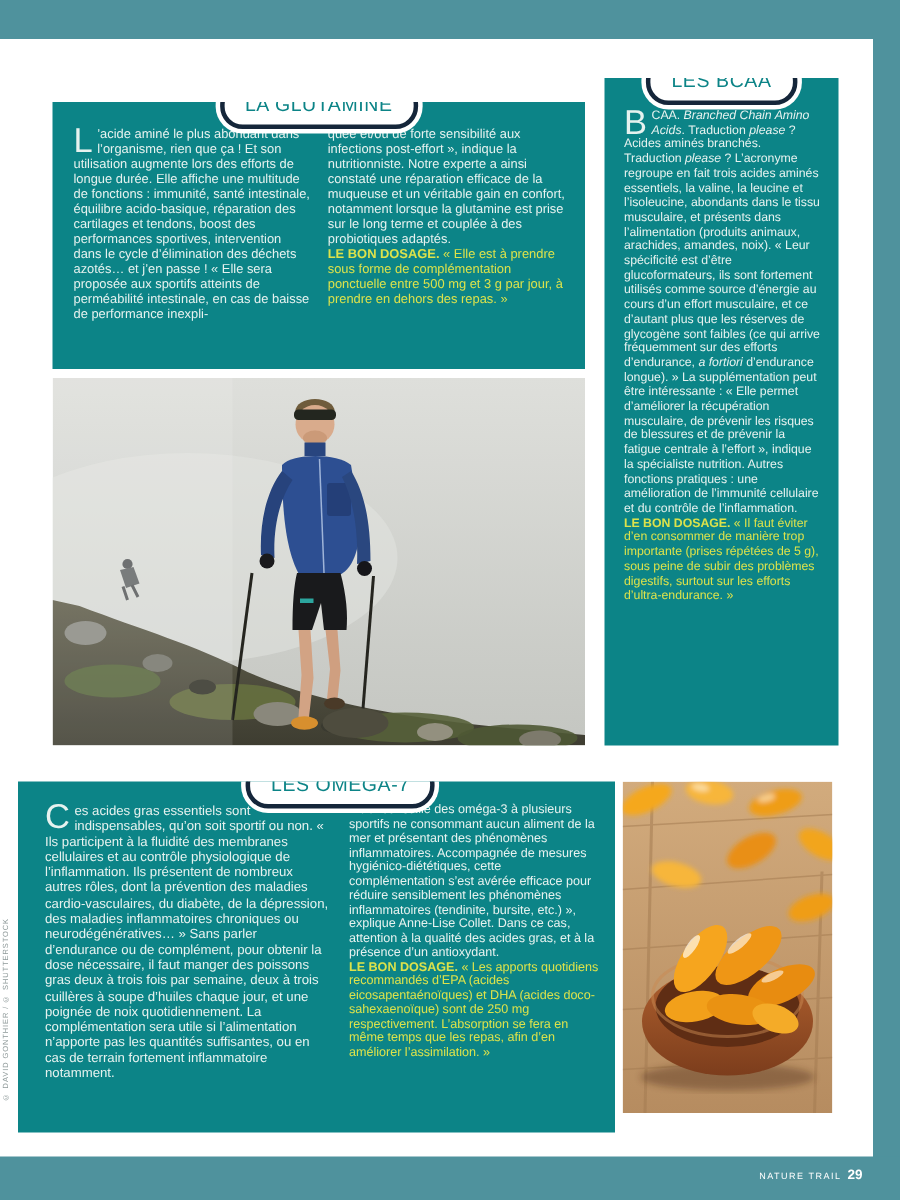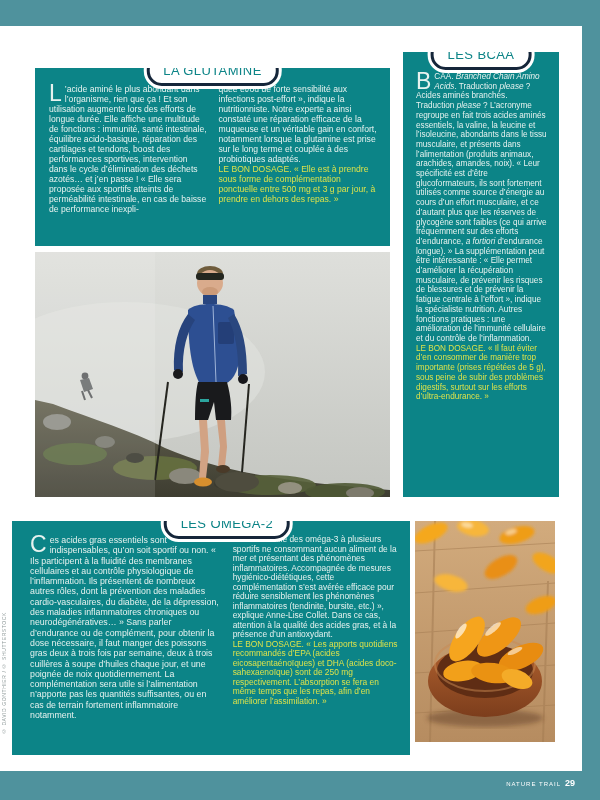--- a/index.html
+++ b/index.html
@@ -25,21 +25,21 @@
   .cols{display:flex;gap:10px;padding:16px 12px 8px 14px;}
   .body{margin:0;color:#e6f2ef;font-size:8.6px;line-height:10px;text-align:left;}
   .panel-glutamine .col{width:168px;}
   .panel-bcaa .body{padding:20px 12px 8px 13px;font-size:8.2px;line-height:9.7px;}
   .panel-omega .cols{padding:14px 10px 8px 18px;gap:12px;}
   .panel-omega .col1{width:196px;font-size:8.8px;line-height:10.3px;}
   .panel-omega .col2{width:172px;font-size:8.4px;line-height:9.5px;}
 
   .dropcap{float:left;font-size:23px;line-height:18px;padding-right:3px;color:#e6f2ef;}
   .dosage{display:block;color:#dce24b;}
-  .dosage .lbl{font-weight:normal;}
+  .dosage .lbl{font-weight:bold;}
   i{font-style:italic;}
 
   
   .photo{position:absolute;overflow:hidden;}
   .photo-runner{left:35px;top:252px;width:355px;height:245px;}
   .photo-capsules{left:415px;top:521px;width:140px;height:221px;}
   .photo svg{display:block;}
 
   
   .footer-text{position:absolute;right:25px;top:778px;color:#ffffff;z-index:6;display:flex;align-items:baseline;}
@@ -131,21 +131,21 @@
         <ellipse cx="168" cy="230" rx="9" ry="4.5" fill="#d78f2e"></ellipse>
         <ellipse cx="188" cy="217" rx="7" ry="4" fill="#4a3a28"></ellipse>
       </g>
       <ellipse cx="202" cy="230" rx="22" ry="10" fill="#4e4c3e"></ellipse>
       <rect width="120" height="245" fill="#ffffff" opacity=".12"></rect>
     </svg>
   </div>
 
   <section class="panel panel-omega">
     <div class="pill" style="left:54%;">
-      <span>LES OMÉGA-2</span>
+      <span>LES OMÉGA-7</span>
     </div>
     <div class="cols">
       <p class="body col1"><span class="dropcap">C</span><span>es acides gras essentiels sont indispensables, qu’on soit sportif ou non. « Ils participent à la fluidité des membranes cellulaires et au contrôle physiologique de l’inflammation. Ils présentent de nombreux autres rôles, dont la prévention des maladies cardio-vasculaires, du diabète, de la dépression, des maladies inflammatoires chroniques ou neurodégénératives… » Sans parler d’endurance ou de complément, pour obtenir la dose nécessaire, il faut manger des poissons gras deux à trois fois par semaine, deux à trois cuillères à soupe d’huiles chaque jour, et une poignée de noix quotidiennement. La complémentation sera utile si l’alimentation n’apporte pas les quantités suffisantes, ou en cas de terrain fortement inflammatoire notamment.</span></p>
       <p class="body col2"><span>« J’ai conseillé des oméga-3 à plusieurs sportifs ne consommant aucun aliment de la mer et présentant des phénomènes inflammatoires. Accompagnée de mesures hygiénico-diététiques, cette complémentation s’est avérée efficace pour réduire sensiblement les phénomènes inflammatoires (tendinite, bursite, etc.) », explique Anne-Lise Collet. Dans ce cas, attention à la qualité des acides gras, et à la présence d’un antioxydant.</span><span class="dosage"><span class="lbl">LE BON DOSAGE.</span><span> « Les apports quotidiens recommandés d’EPA (acides eicosapentaénoïques) et DHA (acides doco-sahexaenoïque) sont de 250 mg respectivement. L’absorption se fera en même temps que les repas, afin d’en améliorer l’assimilation. »</span></span></p>
     </div>
   </section>
 
   <div class="photo photo-capsules">
     <svg width="140" height="221" viewBox="0 0 140 221">
       <defs>

